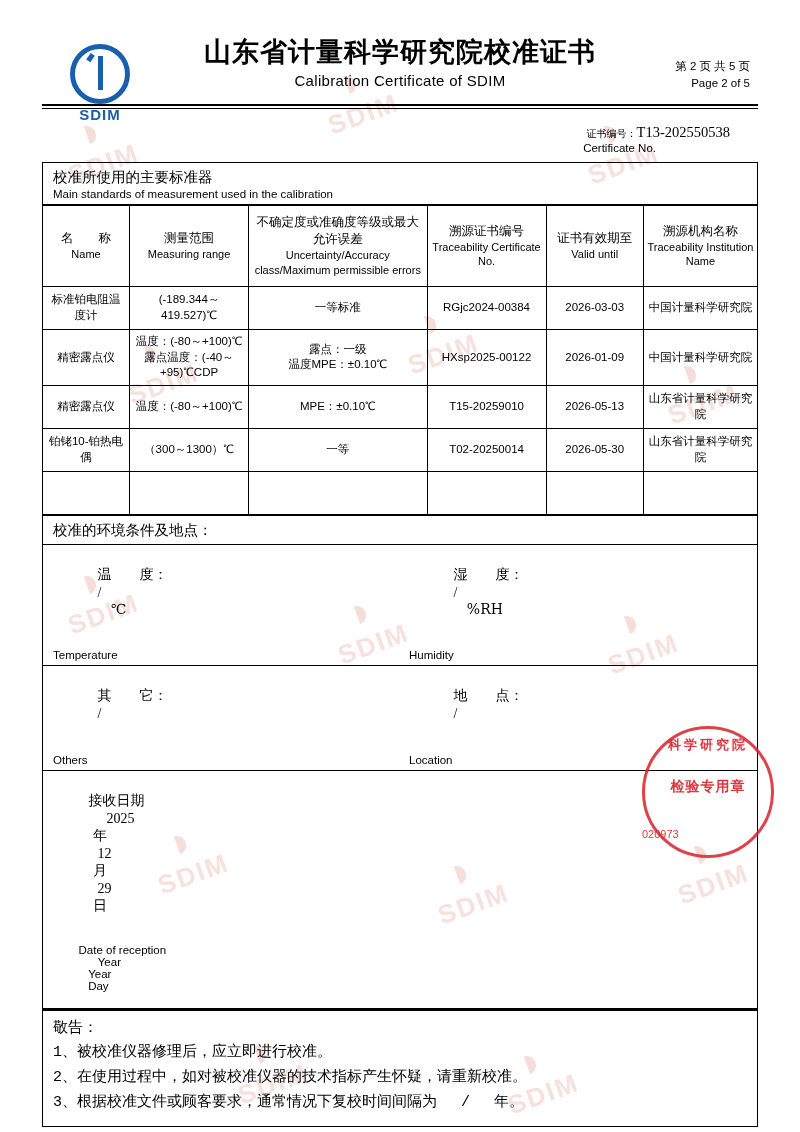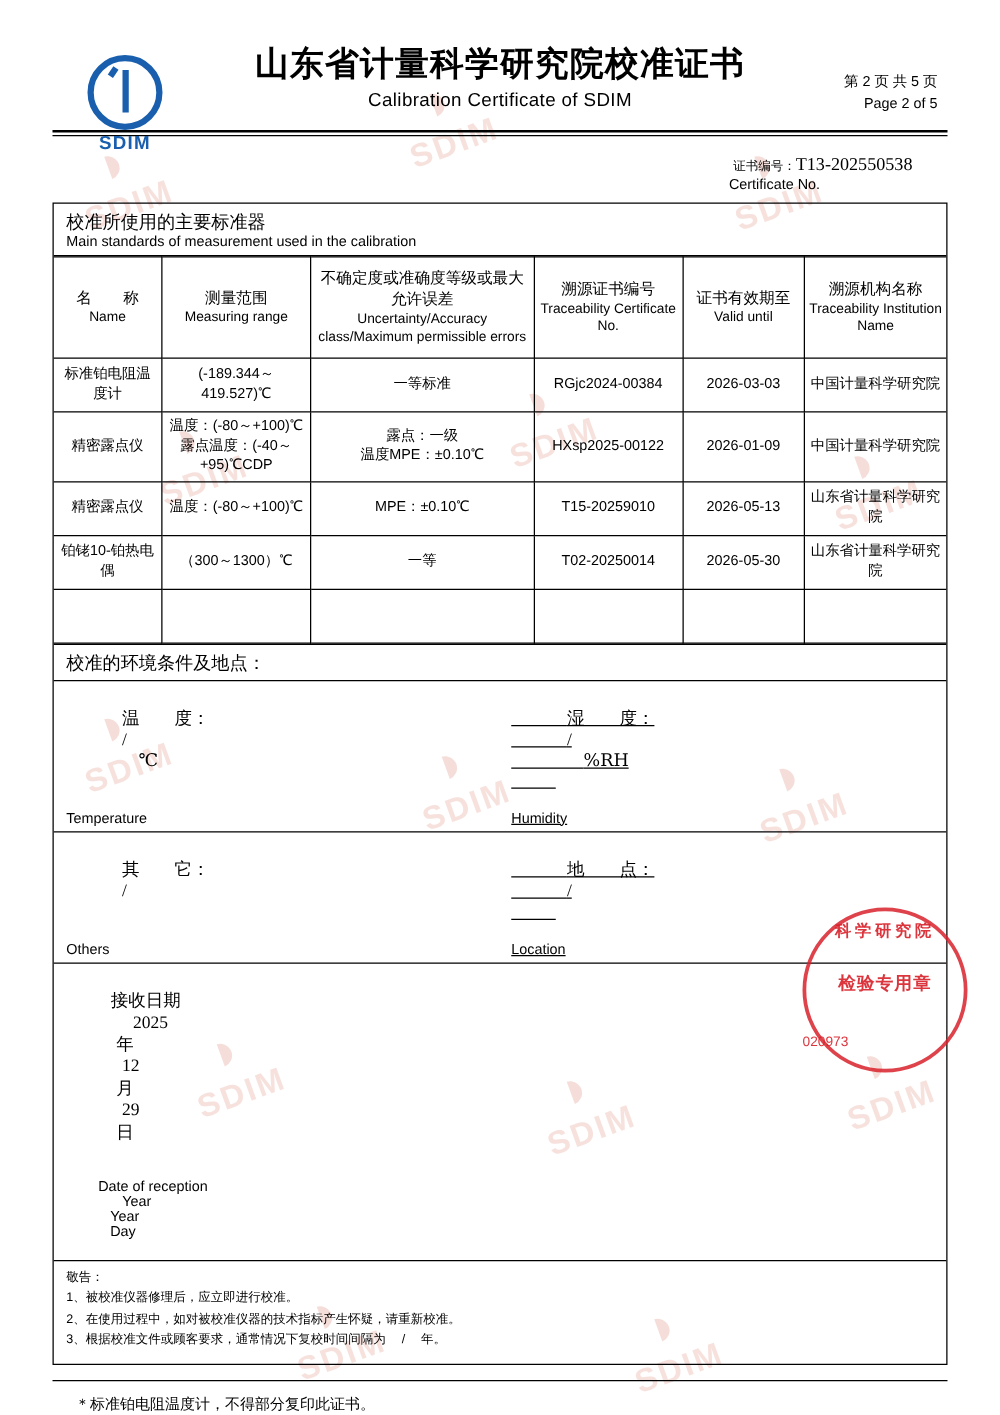--- a/index.html
+++ b/index.html
@@ -229,58 +229,58 @@
   .env-row {
     display: flex;
     border-bottom: 1px solid #000;
     padding: 5px 0 4px 0;
   }
   .env-cell {
     flex: 1;
     padding-left: 10px;
     box-sizing: border-box;
   }
-  .env-cell.right { padding-left: 8px; text-decoration: underline; }
+  .env-cell.right { padding-left: 8px; }
   .env-line {
     font-size: 14px;
     font-family: "DejaVu Serif", "Liberation Serif", serif;
     white-space: pre;
   }
   .env-sub {
     font-size: 11.5px;
     font-family: "Liberation Sans", sans-serif;
     display: block;
     margin-top: 16px;
   }
   .env-val {
     font-family: "Liberation Serif", serif;
   }
 
   .recv-row {
-    border-bottom: 1px solid #000000;
+    border-bottom: 3px solid #000000;
     padding: 5px 0 4px 10px;
   }
   .recv-line {
     font-size: 14px;
     font-family: "DejaVu Serif", "Liberation Serif", serif;
     white-space: pre;
   }
   .recv-sub {
     font-size: 11.5px;
     font-family: "Liberation Sans", sans-serif;
     white-space: pre;
     display: block;
     margin-top: 1px;
   }
 
   .notes {
     padding: 6px 10px 10px 10px;
-    font-size: 10px;
+    font-size: 15px;
     line-height: 1.65;
-    font-family: Liberation Sans, sans-serif;
+    font-family: Liberation Mono, monospace;
   }
   .notes .n-title { display: block; }
 
   
   .footer-rule {
     border: 0;
     border-top: 1px solid #000;
     margin: 12px 0 0 0;
   }
   .footer-notes {

